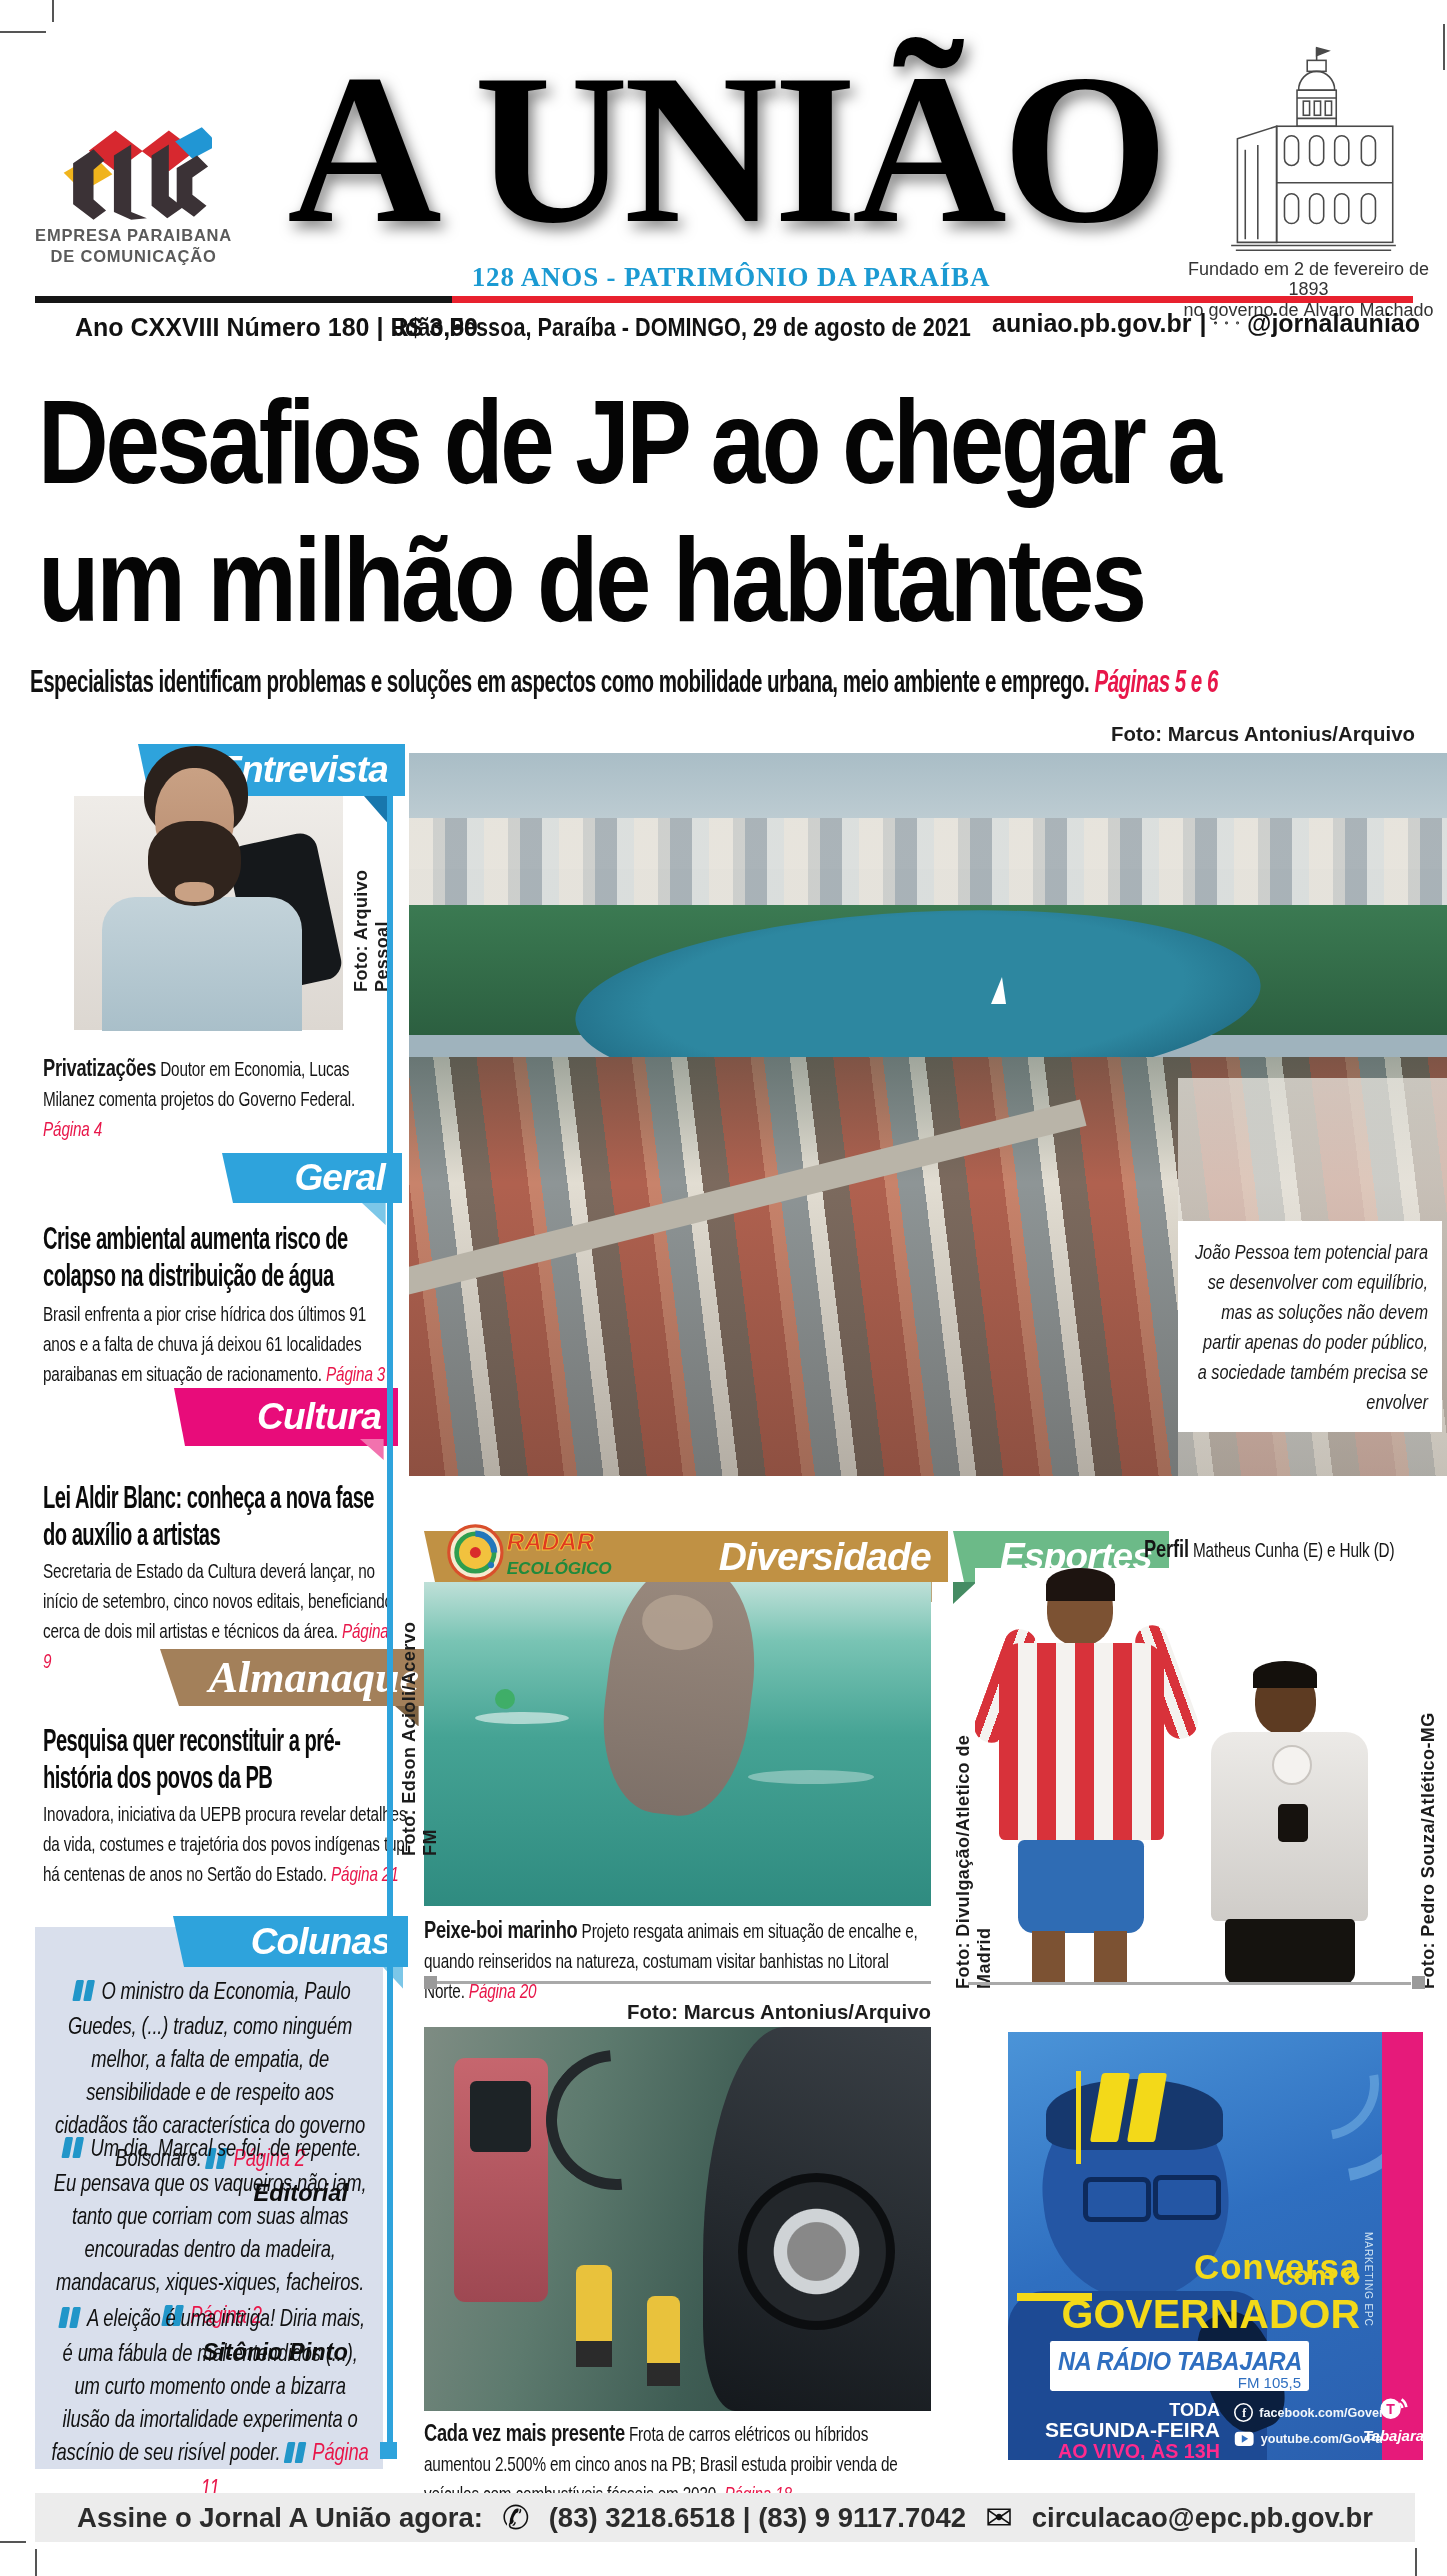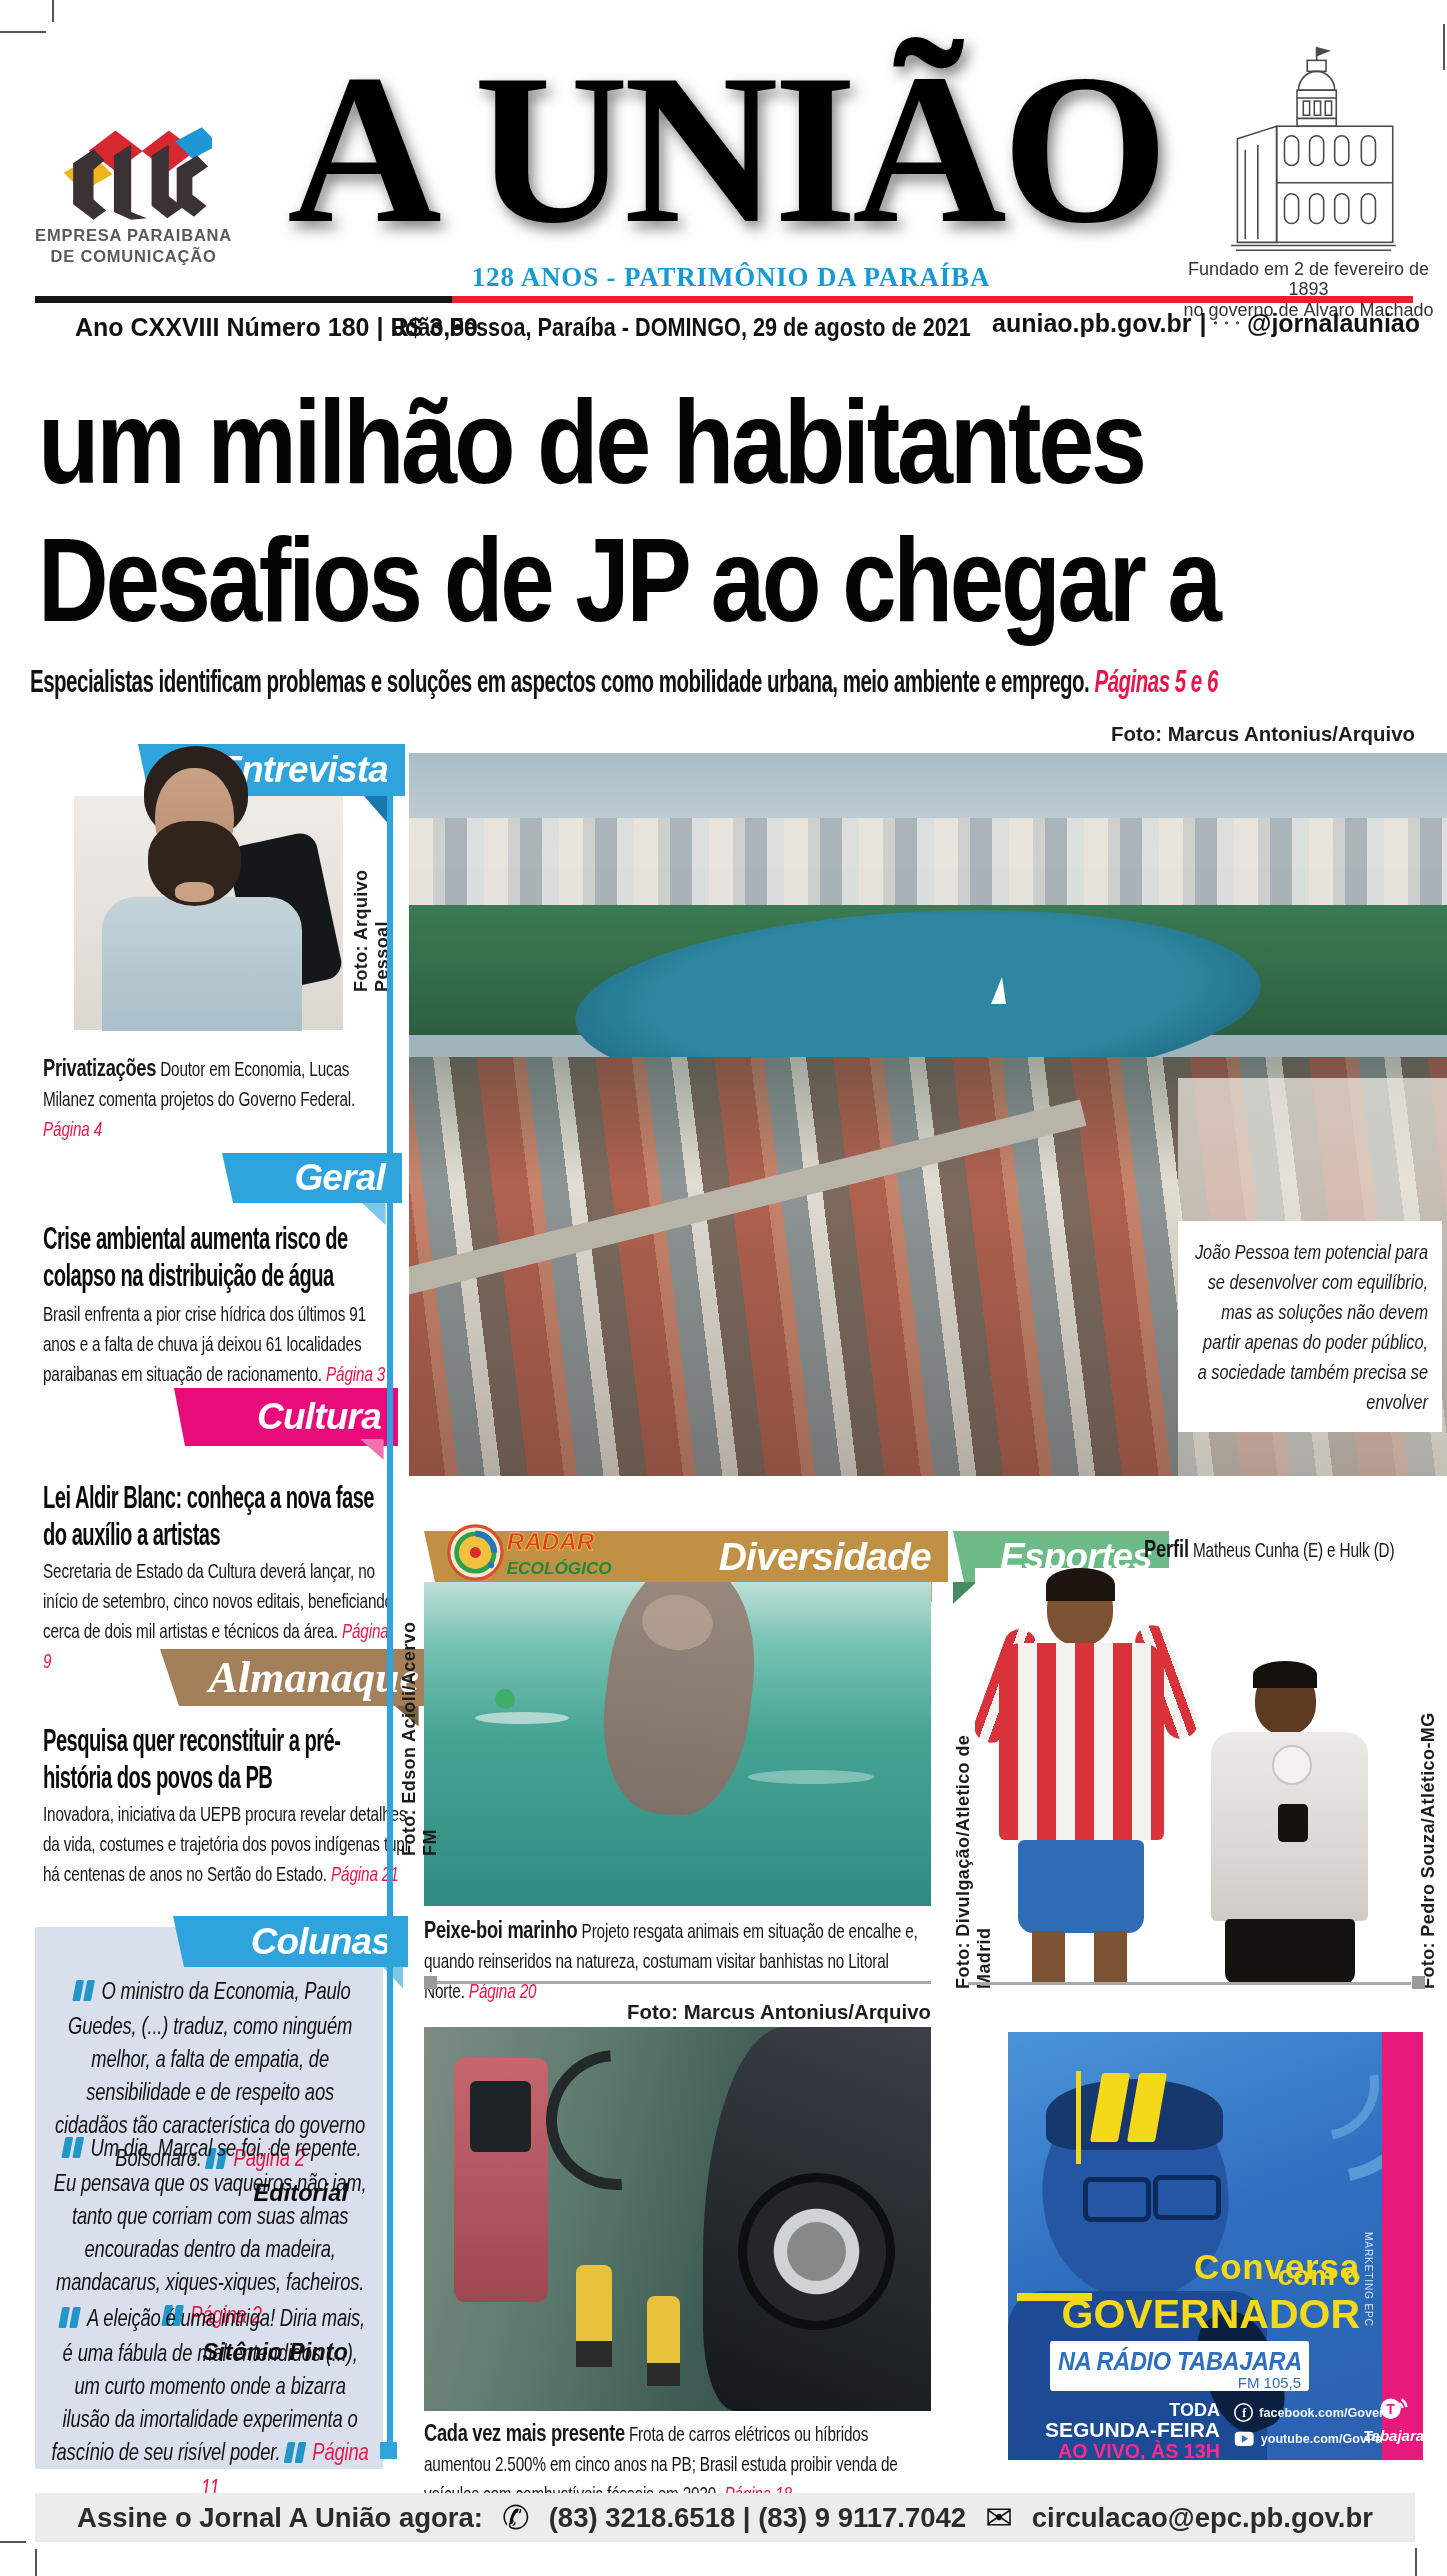--- a/index.html
+++ b/index.html
@@ -152,22 +152,22 @@
       <circle cx="24.6" cy="13.4" r="1.4" fill="#fff"></circle>
     </svg>
     <svg width="30" height="30" viewBox="0 0 38 38">
       <circle cx="19" cy="19" r="18" fill="#111"></circle>
       <path d="M29 13c-.8.4-1.7.7-2.6.8a4.4 4.4 0 0 0-7.6 4A12.6 12.6 0 0 1 9.7 13s-2.9 5.6 3 8.6c-1.5.4-3 0-3 0s.8 3 4.5 3.8c-1.5.8-3.8.8-5.2.1 0 0 2.2 2.5 6.2 2.5 7.6 0 11-6.8 10-11.4.8-.7 1.5-1.6 1.8-2.6z" fill="#fff"></path>
     </svg>
     <span class="inforow">@jornalauniao</span>
   </div>
 
   <div class="abs" style="left:38px;top:373px;width:1179px;font-weight:bold;font-size:118px;letter-spacing:-3.9px;line-height:138px;color:#050505">
+    <div style="width:1179px"><span class="fit" style="transform-origin: left center; transform: scaleX(0.828729);">Desafios de JP ao chegar a</span></div>
     <div style="width:1104px"><span class="fit" style="transform-origin: left center; transform: scaleX(0.854623);">um milhão de habitantes</span></div>
-    <div style="width:1179px"><span class="fit" style="transform-origin: left center; transform: scaleX(0.828729);">Desafios de JP ao chegar a</span></div>
   </div>
   <div class="abs" style="left:30px;top:664px;width:1207px;font-size:31px;letter-spacing:-0.8px;font-weight:600">
     <span class="fit" style="transform-origin: left center; transform: scaleX(0.663067);">
       <span>Especialistas identificam problemas e soluções em aspectos como mobilidade urbana, meio ambiente e emprego. </span><span class="pref">Páginas 5 e 6</span>
     </span>
   </div>
 
   <div class="abs credit" style="left:1006px;top:723px;width:409px;text-align:right">Foto: Marcus Antonius/Arquivo</div>
 
   <div class="ph" style="left:409px;top:753px;width:1039px;height:723px;background:#9fb3bd">

